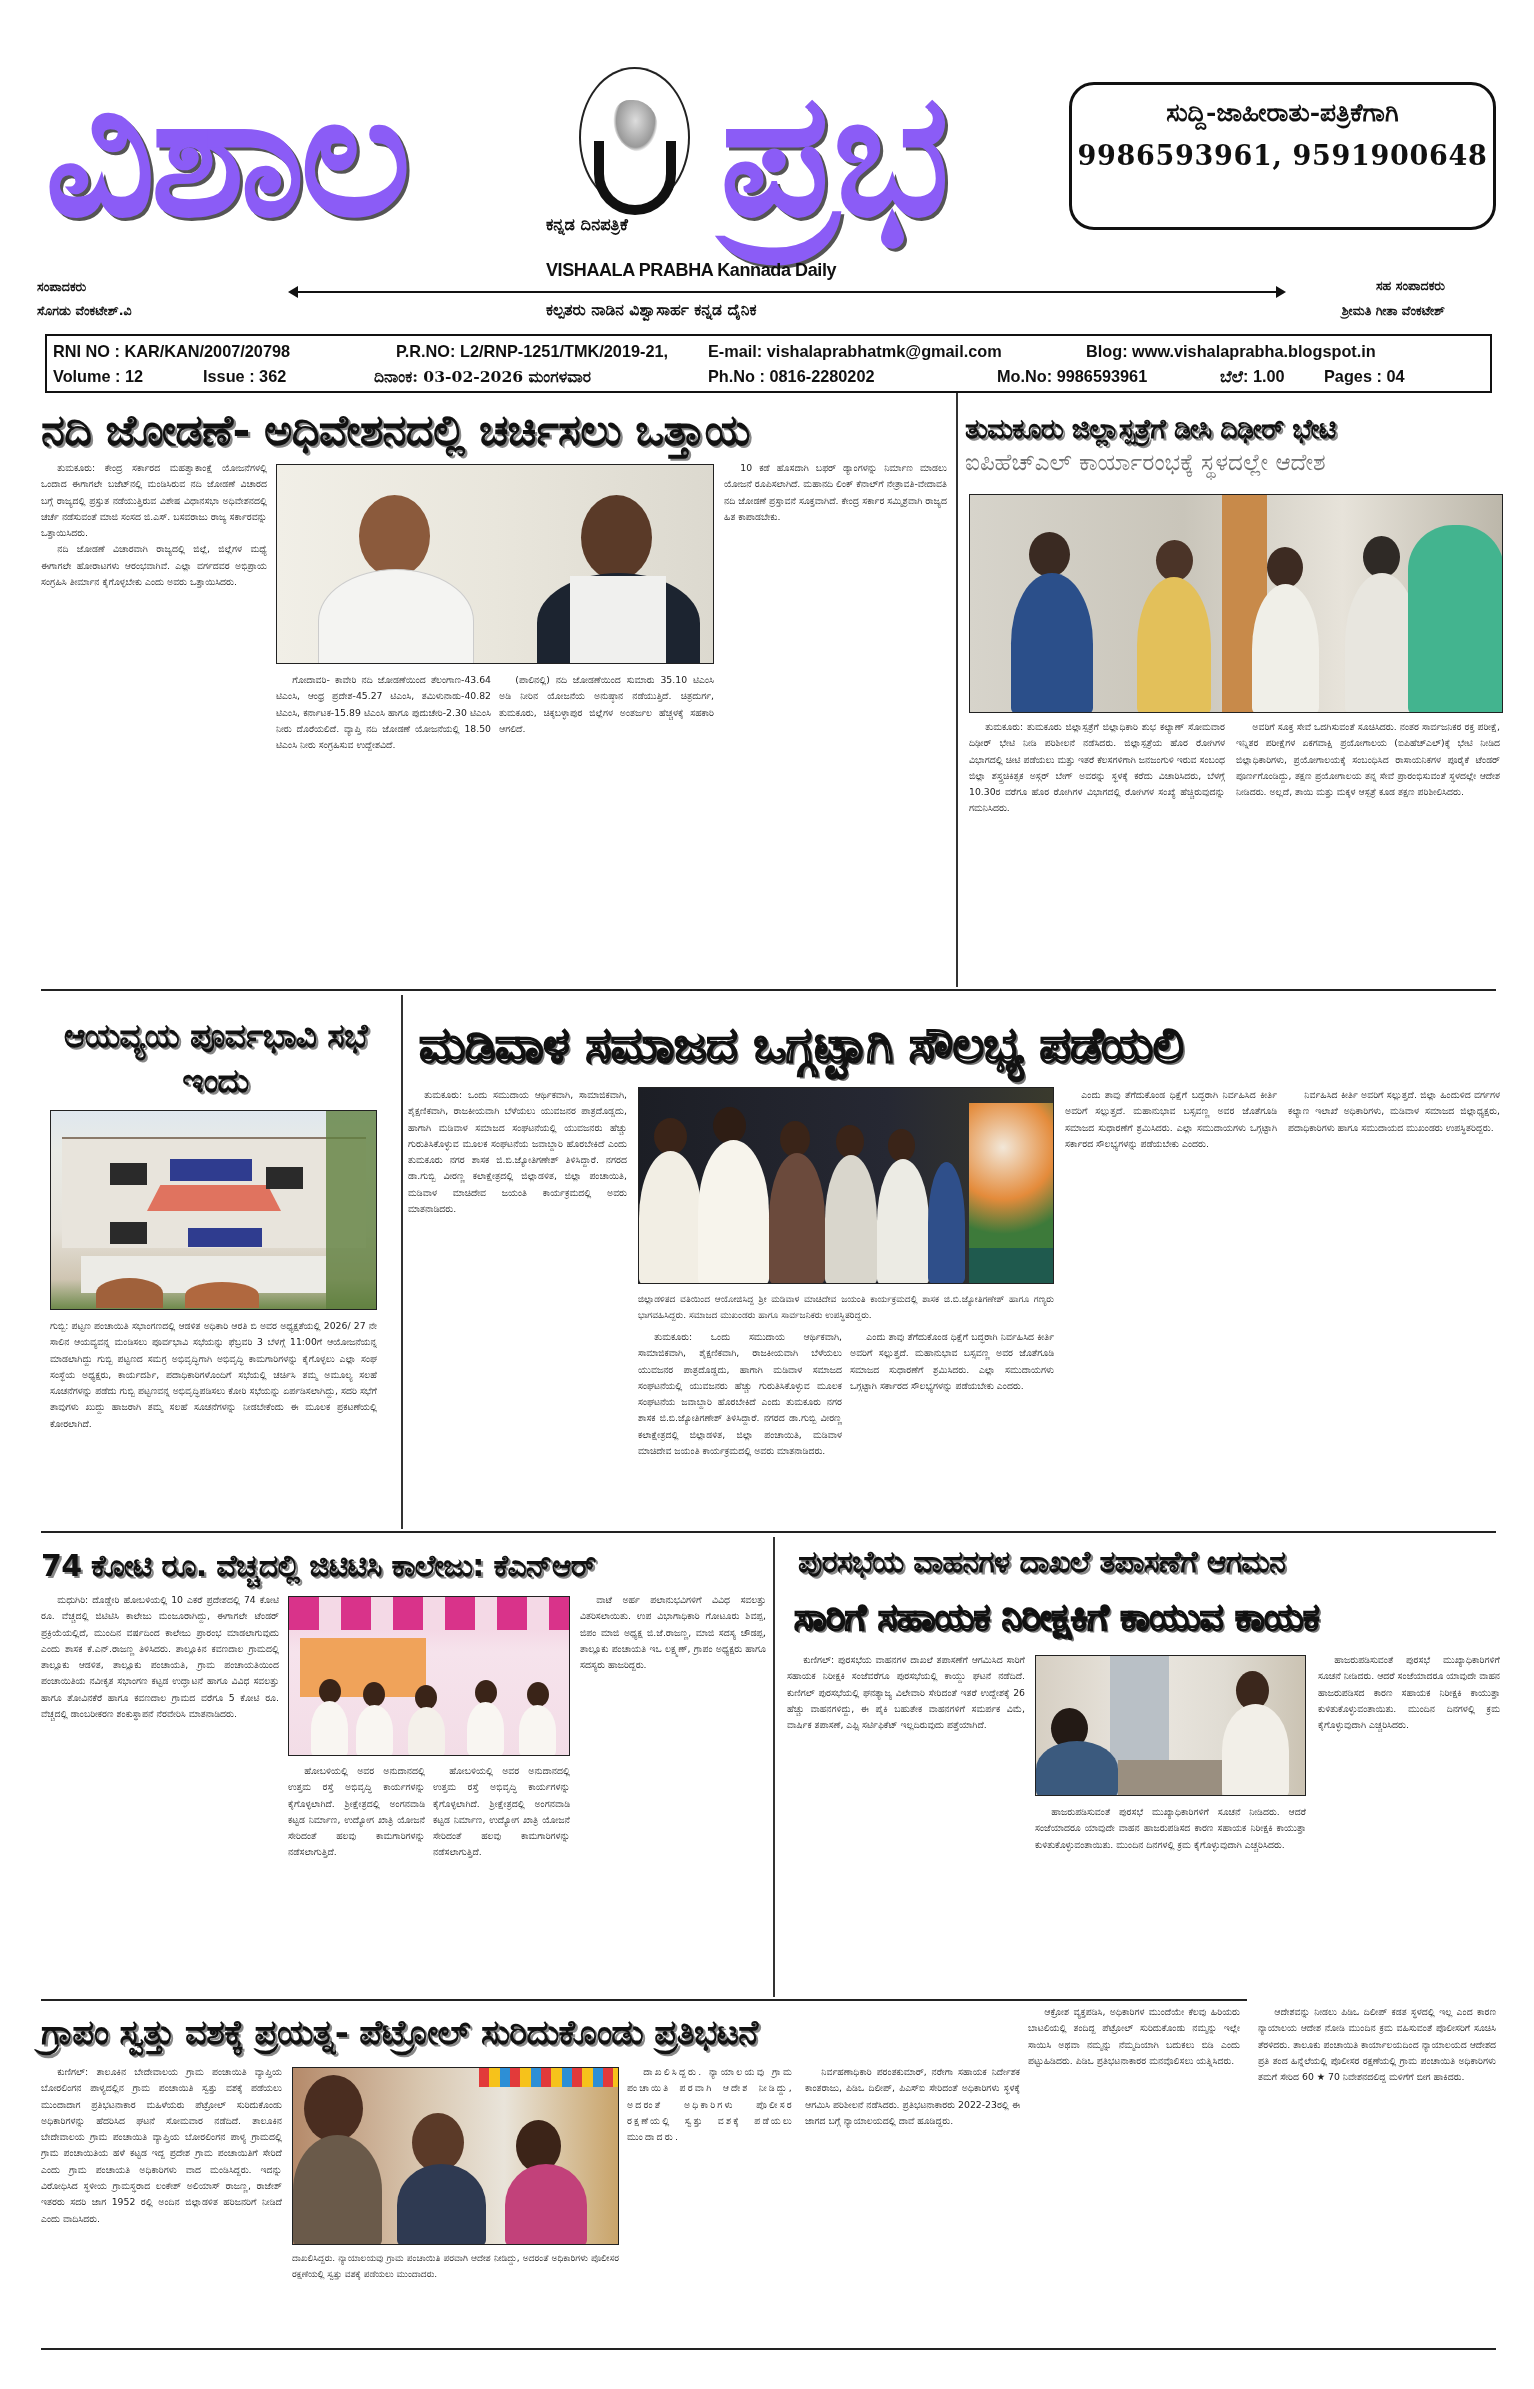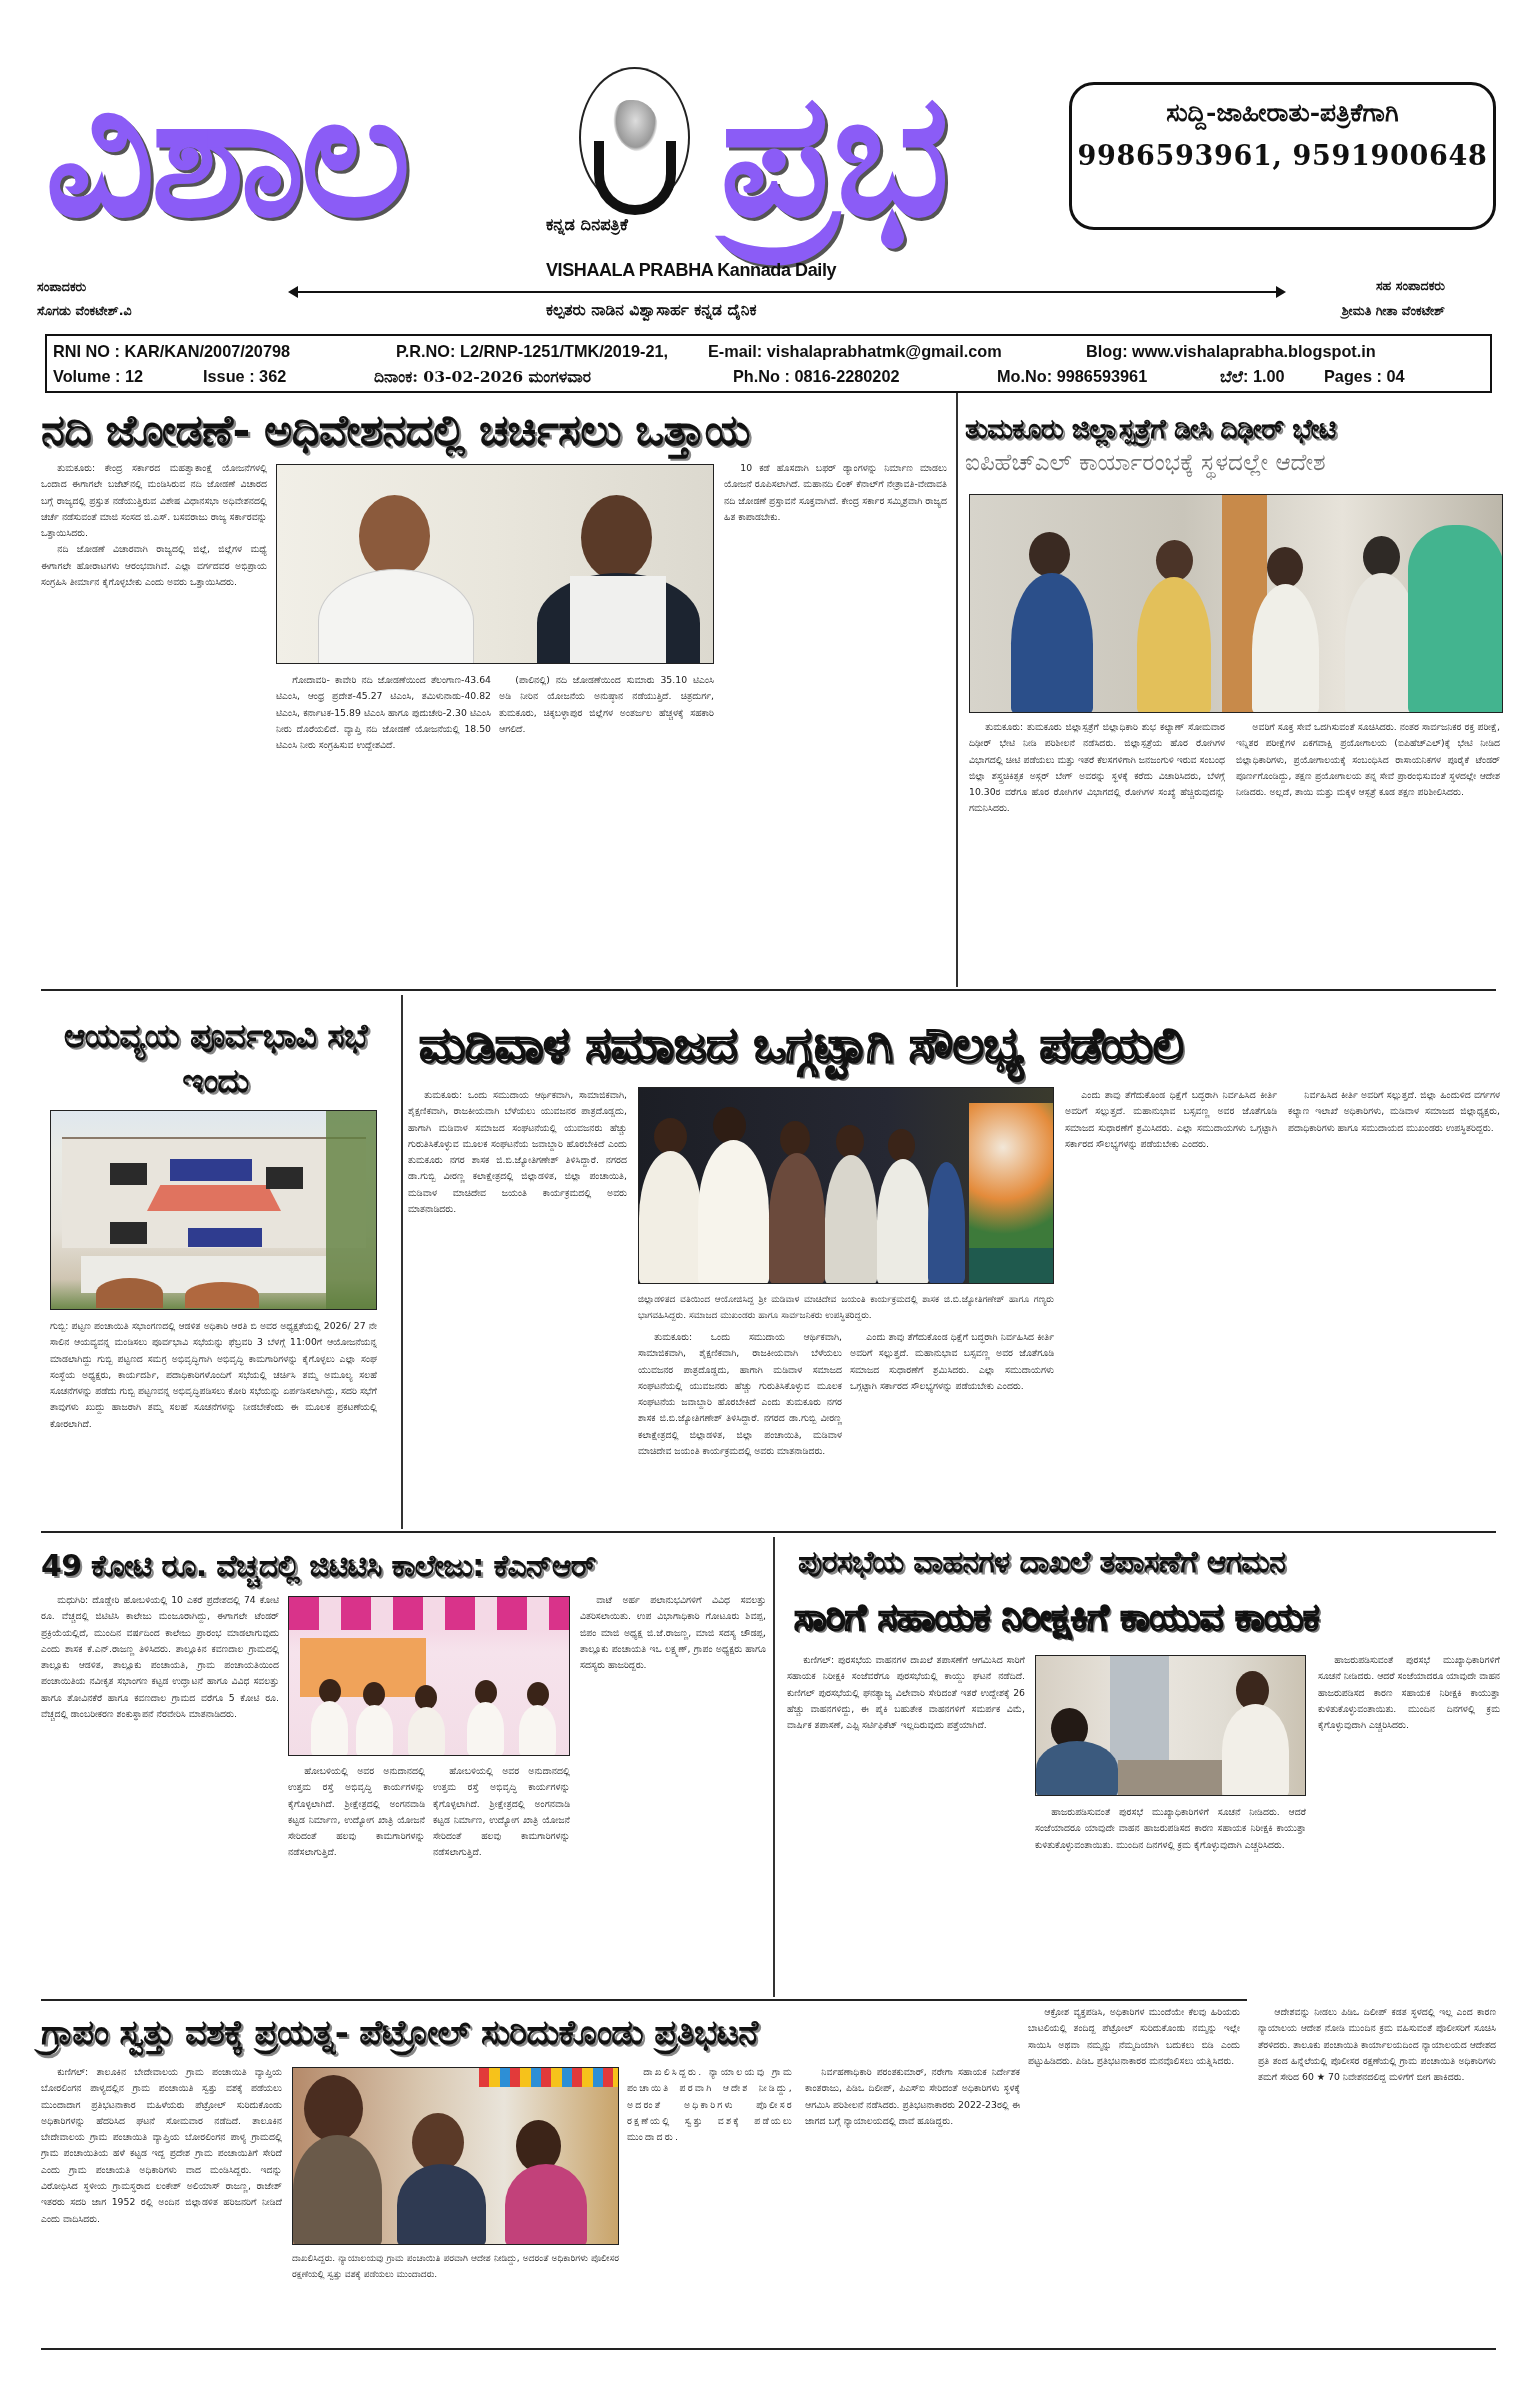--- a/index.html
+++ b/index.html
@@ -83,21 +83,21 @@
 </div>
 
 <div class="infobar">
   <span class="r1" style="left:6px;">RNI NO : KAR/KAN/2007/20798</span>
   <span class="r1" style="left:349px;">P.R.NO: L2/RNP-1251/TMK/2019-21,</span>
   <span class="r1" style="left:661px;">E-mail: vishalaprabhatmk@gmail.com</span>
   <span class="r1" style="left:1039px;">Blog: www.vishalaprabha.blogspot.in</span>
   <span class="r2" style="left:6px;">Volume : 12</span>
   <span class="r2" style="left:156px;">Issue : 362</span>
   <span class="r2" style="left:327px; font-family:'DejaVu Serif',serif; font-size:15.6px;">ದಿನಾಂಕ: 03-02-2026 ಮಂಗಳವಾರ</span>
-  <span class="r2" style="left:661px;margin-left:25px;">Ph.No : 0816-2280202</span>
+  <span class="r2" style="left:661px;">Ph.No : 0816-2280202</span>
   <span class="r2" style="left:950px;">Mo.No: 9986593961</span>
   <span class="r2" style="left:1173px;">ಬೆಲೆ: 1.00</span>
   <span class="r2" style="left:1277px;">Pages : 04</span>
 </div>
 
 <div>
   <div class="hl" style="left:41px; top:405px; font-size:43px;">ನದಿ ಜೋಡಣೆ- ಅಧಿವೇಶನದಲ್ಲಿ ಚರ್ಚಿಸಲು ಒತ್ತಾಯ</div>
   <div class="col" style="left:41px; top:460px; width:226px; height:523px;">
     <p>ತುಮಕೂರು: ಕೇಂದ್ರ ಸರ್ಕಾರದ ಮಹತ್ವಾಕಾಂಕ್ಷೆ ಯೋಜನೆಗಳಲ್ಲಿ ಒಂದಾದ ಈಗಾಗಲೇ ಬಜೆಟ್‌ನಲ್ಲಿ ಮಂಡಿಸಿರುವ ನದಿ ಜೋಡಣೆ ವಿಚಾರದ ಬಗ್ಗೆ ರಾಜ್ಯದಲ್ಲಿ ಪ್ರಸ್ತುತ ನಡೆಯುತ್ತಿರುವ ವಿಶೇಷ ವಿಧಾನಸಭಾ ಅಧಿವೇಶನದಲ್ಲಿ ಚರ್ಚೆ ನಡೆಸುವಂತೆ ಮಾಜಿ ಸಂಸದ ಜಿ.ಎಸ್. ಬಸವರಾಜು ರಾಜ್ಯ ಸರ್ಕಾರವನ್ನು ಒತ್ತಾಯಿಸಿದರು.</p>
     <p>ನದಿ ಜೋಡಣೆ ವಿಚಾರವಾಗಿ ರಾಜ್ಯದಲ್ಲಿ ಜಿಲ್ಲೆ, ಜಿಲ್ಲೆಗಳ ಮಧ್ಯೆ ಈಗಾಗಲೇ ಹೋರಾಟಗಳು ಆರಂಭವಾಗಿವೆ. ಎಲ್ಲಾ ವರ್ಗದವರ ಅಭಿಪ್ರಾಯ ಸಂಗ್ರಹಿಸಿ ತೀರ್ಮಾನ ಕೈಗೊಳ್ಳಬೇಕು ಎಂದು ಅವರು ಒತ್ತಾಯಿಸಿದರು.</p>
@@ -200,21 +200,21 @@
     <p>ಎಂದು ತಾವು ತೆಗೆದುಕೊಂಡ ಧಿಕ್ಷೆಗೆ ಬದ್ಧರಾಗಿ ನಿರ್ವಹಿಸಿದ ಕೀರ್ತಿ ಅವರಿಗೆ ಸಲ್ಲುತ್ತದೆ. ಮಹಾನುಭಾವ ಬಸ್ಸವಣ್ಣ ಅವರ ಜೊತೆಗೂಡಿ ಸಮಾಜದ ಸುಧಾರಣೆಗೆ ಶ್ರಮಿಸಿದರು. ಎಲ್ಲಾ ಸಮುದಾಯಗಳು ಒಗ್ಗಟ್ಟಾಗಿ ಸರ್ಕಾರದ ಸೌಲಭ್ಯಗಳನ್ನು ಪಡೆಯಬೇಕು ಎಂದರು.</p>
   </div>
   <div class="col" style="left:1288px; top:1087px; width:212px; height:438px;">
     <p>ನಿರ್ವಹಿಸಿದ ಕೀರ್ತಿ ಅವರಿಗೆ ಸಲ್ಲುತ್ತದೆ. ಜಿಲ್ಲಾ ಹಿಂದುಳಿದ ವರ್ಗಗಳ ಕಲ್ಯಾಣ ಇಲಾಖೆ ಅಧಿಕಾರಿಗಳು, ಮಡಿವಾಳ ಸಮಾಜದ ಜಿಲ್ಲಾಧ್ಯಕ್ಷರು, ಪದಾಧಿಕಾರಿಗಳು ಹಾಗೂ ಸಮುದಾಯದ ಮುಖಂಡರು ಉಪಸ್ಥಿತರಿದ್ದರು.</p>
   </div>
 </div>
 
 <div class="hrule" style="left:41px; top:1531px; width:1455px;"></div>
 
 <div>
-  <div class="hl" style="left:41px; top:1548px; font-size:30px;">49 ಕೋಟಿ ರೂ. ವೆಚ್ಚದಲ್ಲಿ ಜಿಟಿಟಿಸಿ ಕಾಲೇಜು: ಕೆಎನ್‌ಆರ್</div>
+  <div class="hl" style="left:41px; top:1548px; font-size:30px;">74 ಕೋಟಿ ರೂ. ವೆಚ್ಚದಲ್ಲಿ ಜಿಟಿಟಿಸಿ ಕಾಲೇಜು: ಕೆಎನ್‌ಆರ್</div>
   <div class="col" style="left:41px; top:1592px; width:238px; height:401px;">
     <p>ಮಧುಗಿರಿ: ದೊಡ್ಡೇರಿ ಹೋಬಳಿಯಲ್ಲಿ 10 ಎಕರೆ ಪ್ರದೇಶದಲ್ಲಿ 74 ಕೋಟಿ ರೂ. ವೆಚ್ಚದಲ್ಲಿ ಜಿಟಿಟಿಸಿ ಕಾಲೇಜು ಮಂಜೂರಾಗಿದ್ದು, ಈಗಾಗಲೇ ಟೆಂಡರ್ ಪ್ರಕ್ರಿಯೆಯಲ್ಲಿದೆ, ಮುಂದಿನ ವರ್ಷದಿಂದ ಕಾಲೇಜು ಪ್ರಾರಂಭ ಮಾಡಲಾಗುವುದು ಎಂದು ಶಾಸಕ ಕೆ.ಎನ್.ರಾಜಣ್ಣ ತಿಳಿಸಿದರು. ತಾಲ್ಲೂಕಿನ ಕವಣದಾಲ ಗ್ರಾಮದಲ್ಲಿ ತಾಲ್ಲೂಕು ಆಡಳಿತ, ತಾಲ್ಲೂಕು ಪಂಚಾಯತಿ, ಗ್ರಾಮ ಪಂಚಾಯತಿಯಿಂದ ಪಂಚಾಯಿತಿಯ ನವೀಕೃತ ಸಭಾಂಗಣ ಕಟ್ಟಡ ಉದ್ಘಾಟನೆ ಹಾಗೂ ವಿವಿಧ ಸವಲತ್ತು ಹಾಗೂ ತೋವಿನಕೆರೆ ಹಾಗೂ ಕವಣದಾಲ ಗ್ರಾಮದ ವರೆಗೂ 5 ಕೋಟಿ ರೂ. ವೆಚ್ಚದಲ್ಲಿ ಡಾಂಬರೀಕರಣ ಶಂಕುಸ್ಥಾಪನೆ ನೆರವೇರಿಸಿ ಮಾತನಾಡಿದರು.</p>
   </div>
   <div class="photo" style="left:288px; top:1596px; width:282px; height:160px; background:linear-gradient(180deg,#f2c9dc 0%,#f6e3ec 35%,#f3dde7 100%);">
     <div style="position:absolute; left:0; top:0; width:282px; height:33px; background:repeating-linear-gradient(90deg,#d9338a 0 30px,#f4d9e6 30px 52px);"></div>
     <div style="position:absolute; left:11px; top:41px; width:126px; height:59px; background:#f0a35a;"></div>
     <div class="head" style="left:30px; top:82px; width:22px; height:25px; background:#3a2418;"></div>
     <div class="person" style="left:22px; top:104px; width:37px; height:56px; background:#f9f6f2;"></div>
     <div class="head" style="left:74px; top:85px; width:22px; height:25px; background:#3a2418;"></div>
     <div class="person" style="left:67px; top:108px; width:37px; height:52px; background:#f9f6f2;"></div>

